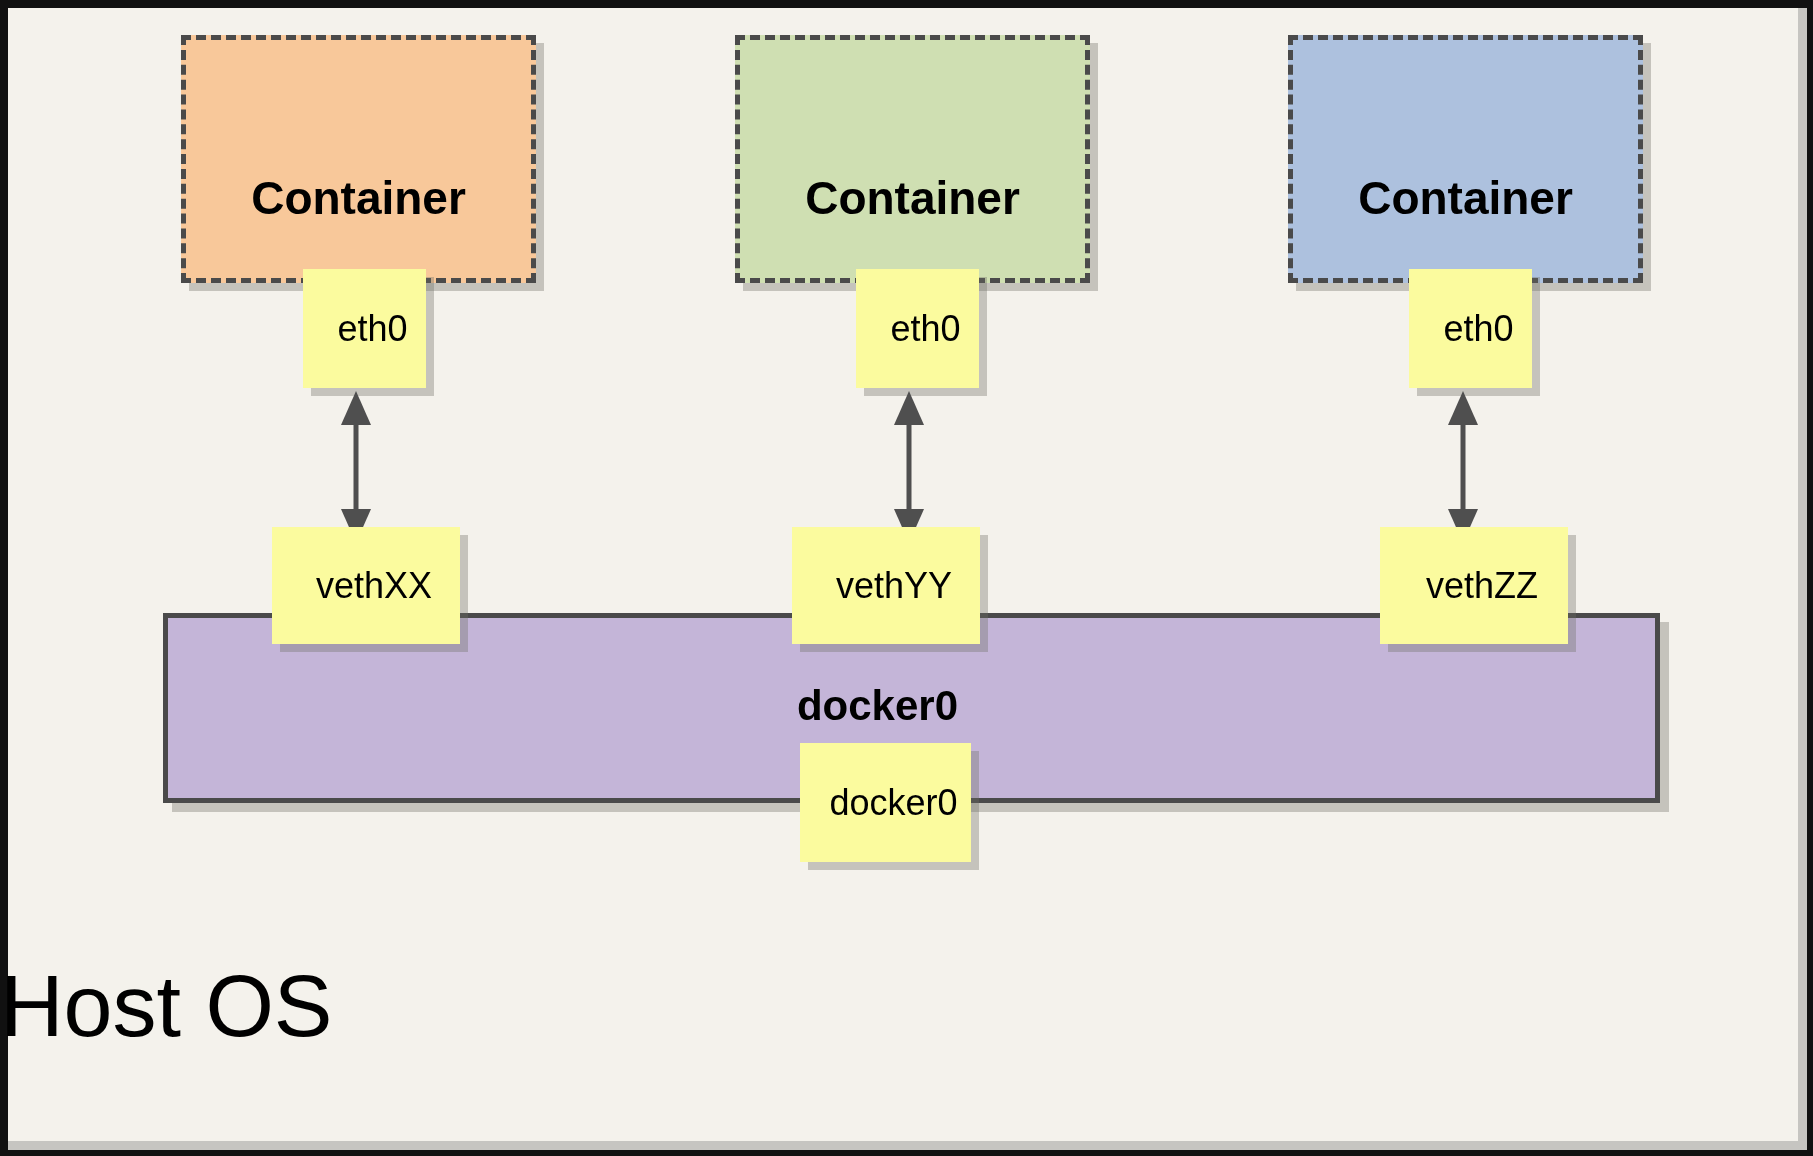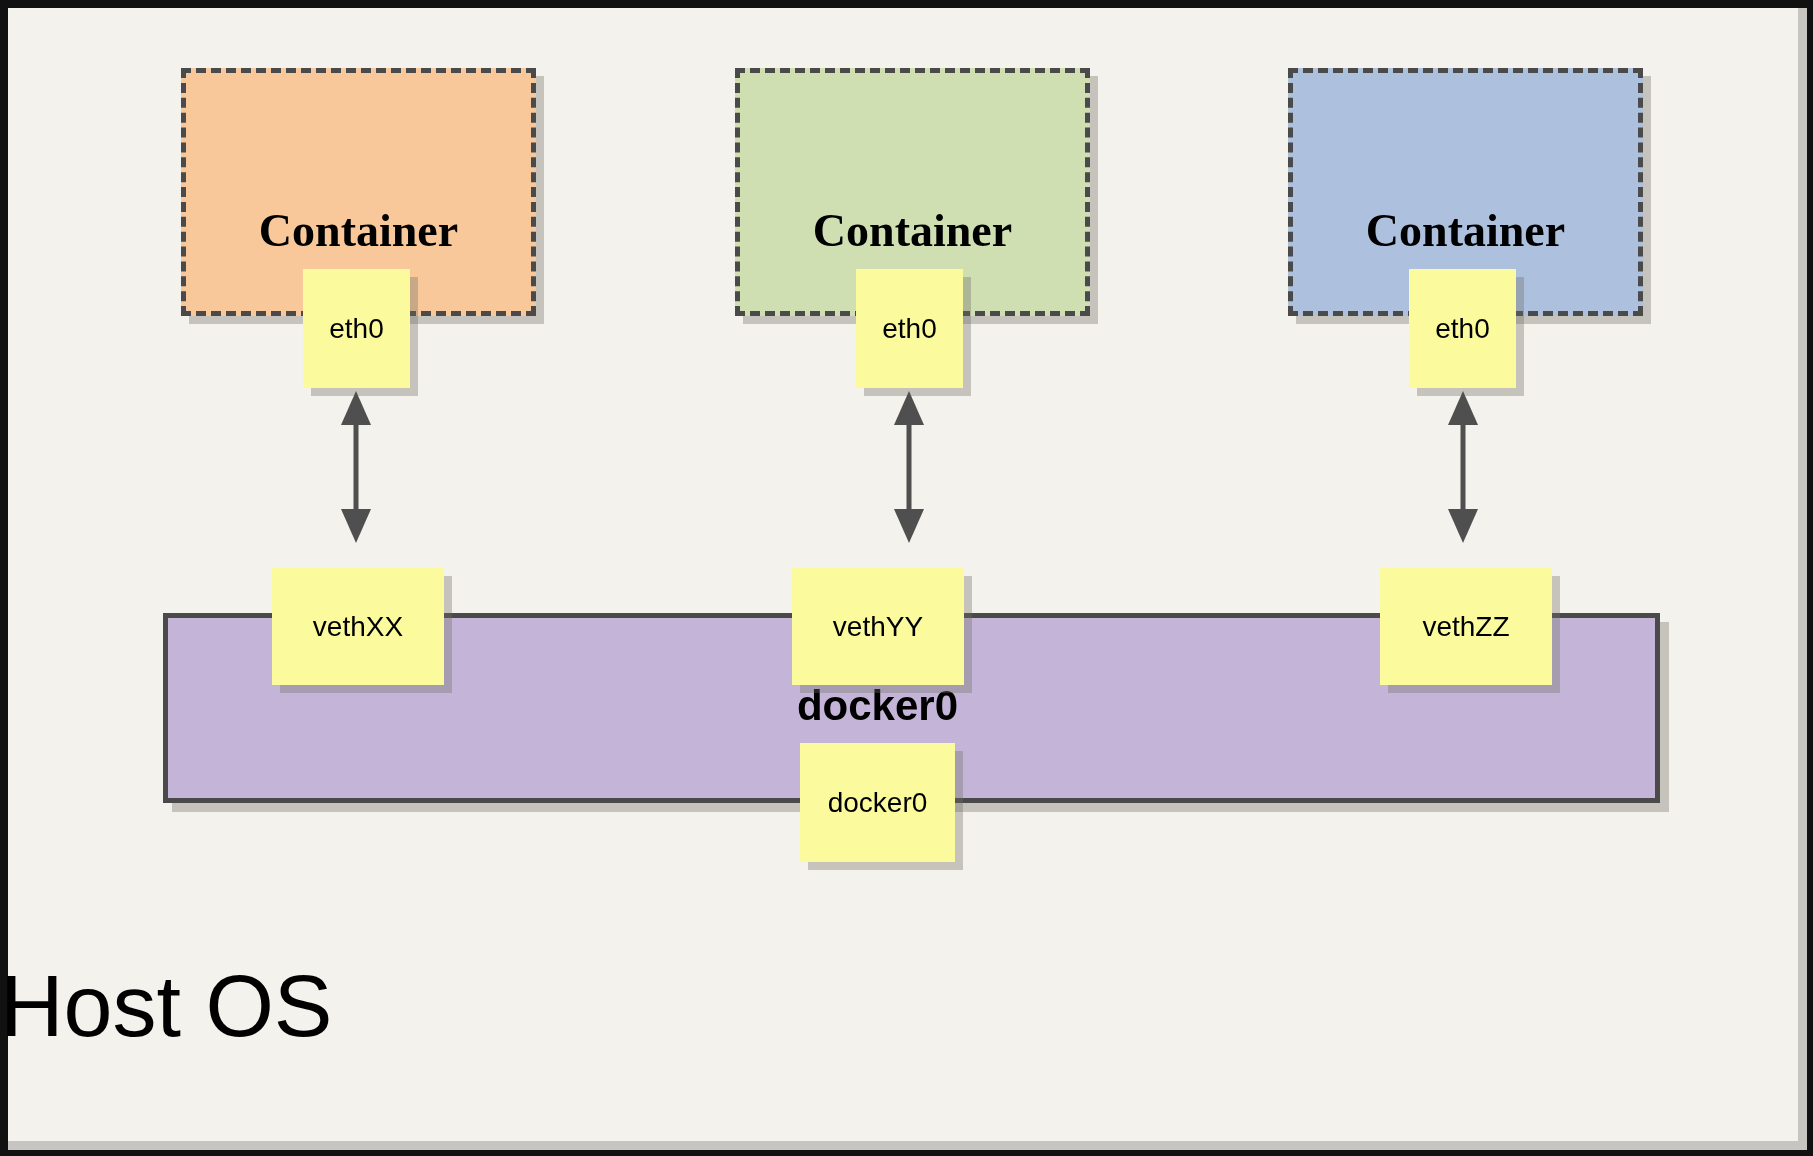--- a/index.html
+++ b/index.html
@@ -23,44 +23,44 @@
   }
   .canvas {
     position: absolute;
     left: 8px; top: 8px;
     width: 1790px; height: 1133px;
     background: #F4F2EC;
   }
 
   .container-box {
     position: absolute;
-    top: 68px; height: 248px; width: 355px;
+    top: 35px; height: 248px; width: 355px;
     border: 5px dashed #4A4A4A;
     box-sizing: border-box;
     box-shadow: 8px 8px 0 rgba(110,108,100,0.35);
     z-index: 2;
-    font-family: Liberation Serif, serif;
   }
   .container-box .title {
     position: absolute;
     left: 0; top: 133px; width: 100%;
     text-align: center;
     font-size: 46px; font-weight: bold;
     line-height: 50px;
   }
 
   .node {
     position: absolute;
     background: #FBFB9E;
     box-shadow: 8px 8px 0 rgba(110,108,100,0.35);
     display: flex; align-items: center; justify-content: center;
-    font-size: 28px;
+    font-size: 36px;
+    padding-left: 16px;
   }
   .eth  { width: 107px; height: 119px; top: 269px; z-index: 3; }
-  .veth { width: 172px; height: 117px; top: 568px; z-index: 4; }
+  .veth { width: 172px; height: 117px; top: 527px; z-index: 4; }
   .dockernode { left: 800px; top: 743px; width: 155px; height: 119px; z-index: 4; }
 
   .arrow {
     position: absolute;
     top: 391px; width: 36px; height: 152px;
     z-index: 3;
   }
 
   .bridge {
     position: absolute;

